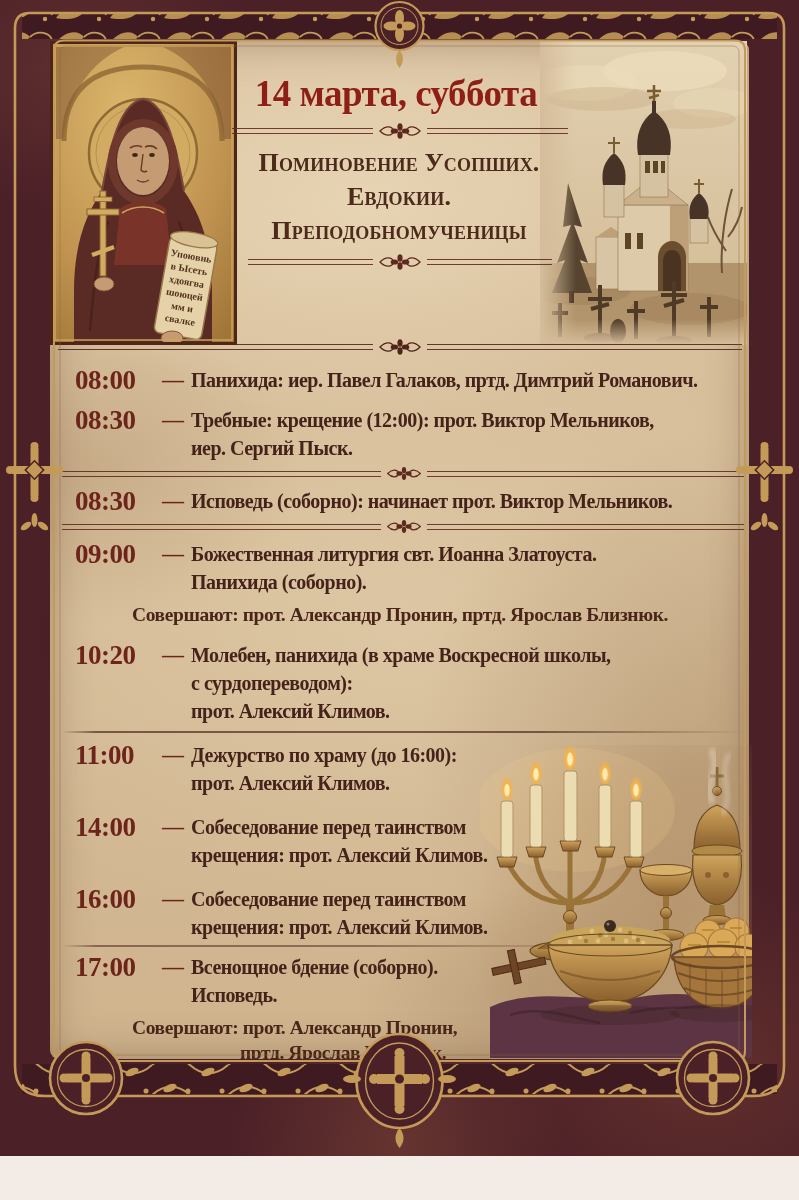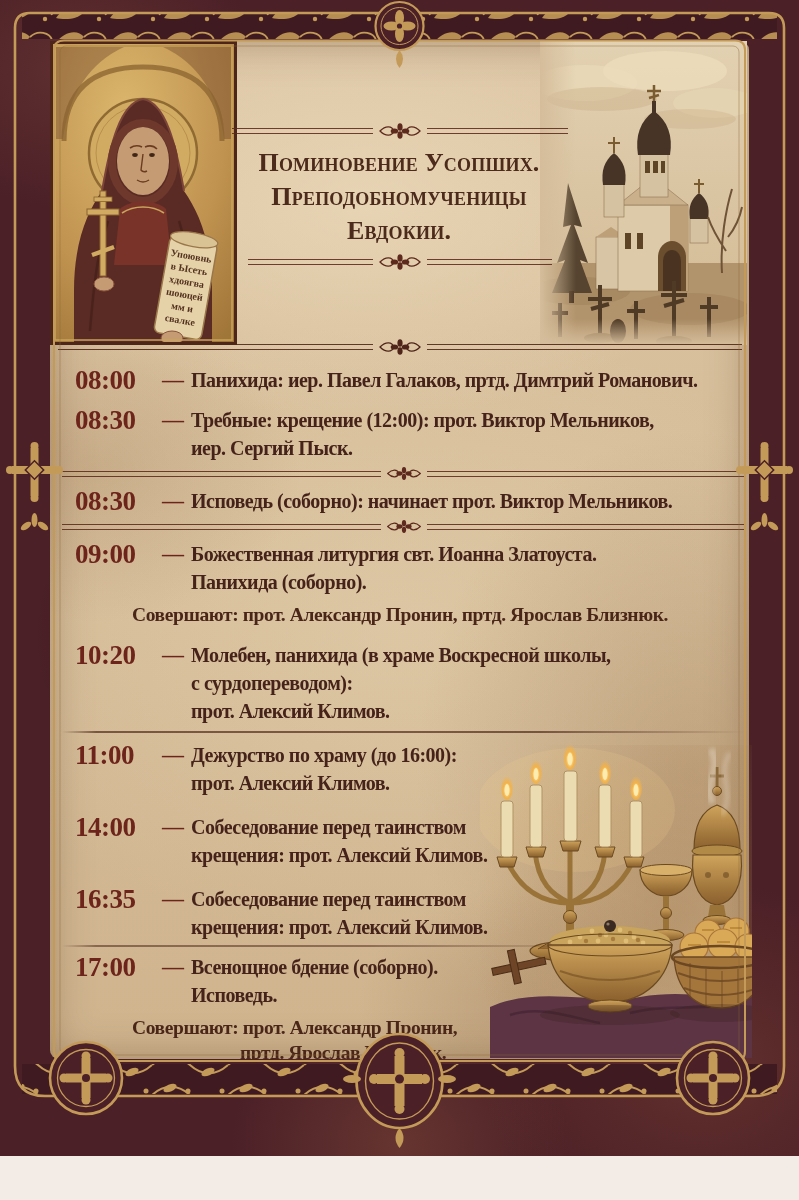--- a/index.html
+++ b/index.html
@@ -301,39 +301,40 @@
         <path d="M222,185 h12 M250,183 h12 M208,200 h13 M237,197 h13" stroke="#b58035" stroke-width="1.5"></path>
         <path d="M194,212 C196,246 216,263 241,263 C266,263 284,246 286,212 Z" fill="#a5763c" stroke="#6b4722" stroke-width="1.3"></path>
         <ellipse cx="240" cy="212" rx="48" ry="11" fill="none" stroke="#6b4722" stroke-width="2.5"></ellipse>
         <path d="M198,228 Q240,244 284,228 M204,243 Q240,257 278,243" stroke="#6b4722" stroke-width="2" fill="none" opacity=".8"></path>
         <path d="M210,218 v34 M226,224 v36 M242,226 v36 M258,224 v34" stroke="#6b4722" stroke-width="1.4" opacity=".55"></path>
       </g>
       <ellipse cx="130" cy="270" rx="70" ry="10" fill="rgba(50,28,18,.25)"></ellipse>
       <ellipse cx="240" cy="268" rx="50" ry="9" fill="rgba(50,28,18,.25)"></ellipse>
     </svg>
 
+    <h1 class="title">14 марта, суббота</h1>
 
     <div class="orn-div abs" style="left:232px; top:122px; width:336px;">
       <div class="ln"></div>
       <svg class="dvx" width="44" height="18" viewBox="0 0 44 18">
         <g fill="currentColor">
           <ellipse cx="22" cy="5" rx="2.6" ry="3.8"></ellipse>
             <ellipse cx="22" cy="13" rx="2.6" ry="3.8"></ellipse>
           <ellipse cx="16.5" cy="9" rx="3.8" ry="2.6"></ellipse>
             <ellipse cx="27.5" cy="9" rx="3.8" ry="2.6"></ellipse>
         </g>
         <path d="M2,9 C8,3 14,4 16,9 C14,14 8,15 2,9 Z M42,9 C36,3 30,4 28,9 C30,14 36,15 42,9 Z" fill="none" stroke="currentColor" stroke-width="1.3"></path>
       </svg>
       <div class="ln"></div>
     </div>
 
     <div class="subtitle">
       <div>Поминовение Усопших.</div>
+      <div>Евдокии.</div>
       <div>Преподобномученицы</div>
-      <div>Евдокии.</div>
     </div>
 
     <div class="orn-div abs" style="left:248px; top:253px; width:304px;">
       <div class="ln"></div>
       <svg class="dvx" width="44" height="18" viewBox="0 0 44 18">
         <g fill="currentColor">
           <ellipse cx="22" cy="5" rx="2.6" ry="3.8"></ellipse>
             <ellipse cx="22" cy="13" rx="2.6" ry="3.8"></ellipse>
           <ellipse cx="16.5" cy="9" rx="3.8" ry="2.6"></ellipse>
             <ellipse cx="27.5" cy="9" rx="3.8" ry="2.6"></ellipse>
@@ -461,21 +462,21 @@
           <span class="dash">—</span>
           <div class="lines">
             <div>Собеседование перед таинством</div>
             <div>крещения: прот. Алексий Климов.</div>
           </div>
         </div>
       </div>
 
       <div class="row">
         <div class="row-main">
-          <span class="time">16:35</span>
+          <span class="time">16:00</span>
           <span class="dash">—</span>
           <div class="lines">
             <div>Собеседование перед таинством</div>
             <div>крещения: прот. Алексий Климов.</div>
           </div>
         </div>
       </div>
 
       <div class="plain-div fade"></div>
 

